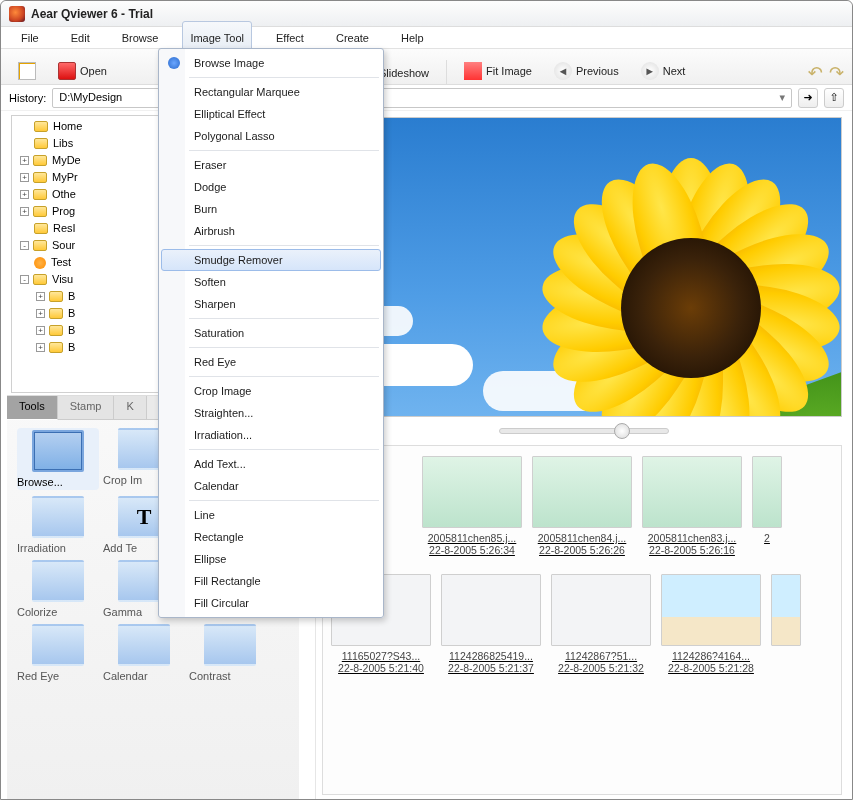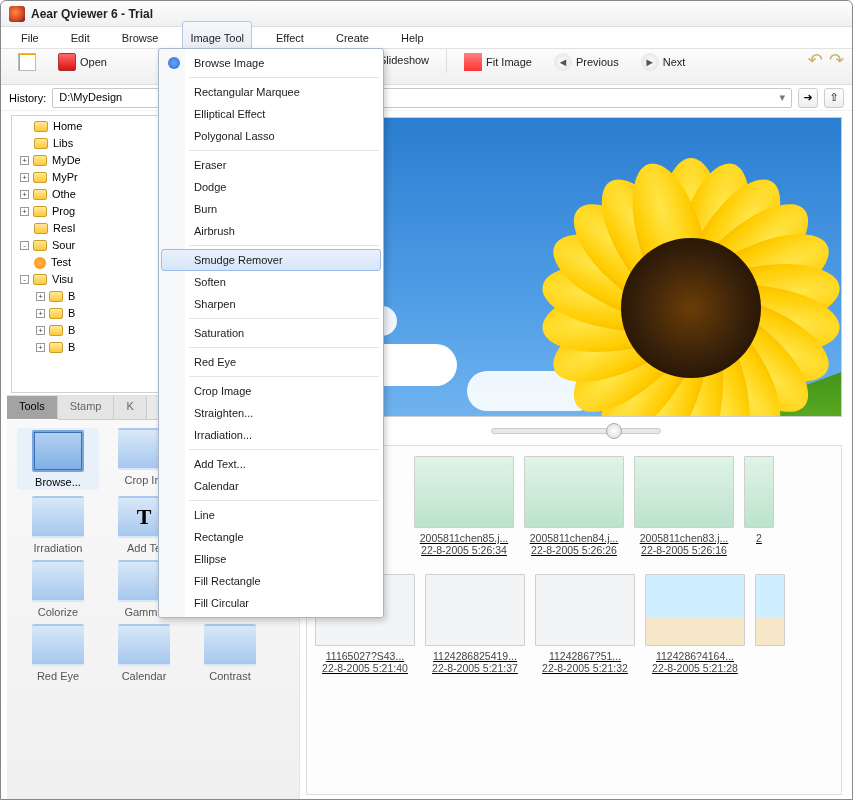--- a/index.html
+++ b/index.html
@@ -38,21 +38,21 @@
     padding: 0 12px; gap: 16px;
   }
   .menubar .menuitem { padding: 3px 8px; color:#222; cursor:default; }
   .menubar .menuitem.active { background: linear-gradient(#f6f8fb,#e6ecf4); border:1px solid #b8c8e0; border-radius:3px; padding:10px 7px; }
 
   
   .toolbar {
     height: 36px;
     background: linear-gradient(#fcfcfc,#f0f0f0);
     border-bottom: 1px solid #ddd;
-    display:flex; align-items:flex-start; padding: 0 8px; gap: 4px;
+    display:flex; align-items:flex-end; padding: 0 8px; gap: 4px;
     position: relative;
   }
   .tbtn {
     display:flex; align-items:center; gap:4px;
     padding: 3px 8px;
     border:1px solid transparent;
     border-radius:3px;
     color:#222; cursor:default;
   }
   .ticon { width:18px; height:18px; display:inline-block; }
@@ -68,41 +68,41 @@
   
   .history-row { display:flex; align-items:center; height:26px; padding:3px 8px; gap:6px; border-bottom:1px solid #f0f0f0;}
   .history-select {
     flex:1; height:20px; border:1px solid #c7c7c7; border-radius:2px; background:#fff;
     padding: 2px 6px; font-size:11px; position:relative;
   }
   .history-select::after { content:"▾"; position:absolute; right:6px; top:2px; color:#777; }
   .history-btn{ width:20px;height:20px;border:1px solid #ccc;border-radius:3px;background:linear-gradient(#fff,#eee); display:flex;align-items:center;justify-content:center; }
 
   
-  .main { display:flex; height: 690px; }
+  .main { display:flex; height: 690px; gap: 16px; }
   .leftcol { width: 298px; display:flex; flex-direction:column; }
   .tree-pane {
     flex:0 0 278px;
     border:1px solid #d0d0d0; margin:4px 4px 2px 10px;
     background:#fff; overflow:auto; padding:2px 4px;
   }
   .tree ul{ list-style:none; padding-left:16px; }
   .tree > ul { padding-left: 4px;}
   .tree li { white-space:nowrap; line-height:17px; display:flex; align-items:center; gap:2px;}
   .tree li.hasChildren > .exp { display:inline-block;width:9px;height:9px;border:1px solid #999;font-size:8px;line-height:8px;text-align:center;color:#444;background:#fff;margin-right:2px;}
   .folder-icon{width:14px;height:11px;background:linear-gradient(#ffe79a,#ffc938);border:1px solid #c7a12a;border-radius:2px;margin-right:3px;display:inline-block;}
   .orange-dot{width:12px;height:12px;border-radius:50%;background:radial-gradient(#ffb347,#ff8c00);margin-right:3px;display:inline-block;}
 
   
   .tools-panel { flex:1; border-top:1px solid #ddd; background:linear-gradient(#f9f9f9,#f0f0f0); margin-left:6px;}
   .tools-tabs { display:flex; height:24px; background:#eaeaea; border-bottom:1px solid #ccc;}
   .tools-tabs .tab { padding:4px 12px; background:#e4e4e4; border-right:1px solid #ccc; color:#666}
   .tools-tabs .tab.active{ background:#a3a3a3; color:#000; border-bottom:1px solid #fff; margin-bottom:-1px;}
   .tool-grid { display:grid; grid-template-columns: repeat(3, 82px); gap: 6px 4px; padding:8px 10px; overflow:auto; }
-  .tool-item { text-align:center; font-size:11px; color:#555}
+  .tool-item { text-align:left; font-size:11px; color:#555}
   .tool-item .thumb {
     width:52px; height:42px; margin:0 auto 4px; border:2px solid transparent; border-radius:2px;
     background:linear-gradient(#d8e8f8,#a7c7ee);
   }
   .tool-item.selected .thumb{ border-color:#7aa6de; box-shadow:0 0 0 1px #3b6fb3 inset; background:linear-gradient(#b5d0f1,#7fb0e6); }
   .tool-item.selected{ color:#000; background:#e8f0fa; border-radius:4px; padding:2px 0;}
   .th-orange{background:linear-gradient(#ffbb55,#dd6600);}
   .th-text{background:#fff;display:flex;align-items:center;justify-content:center;font:bold 22px serif;color:#000;border:1px solid #ccc;}
   .th-grey{background:linear-gradient(#ccc,#888);}
   .th-eye{background:radial-gradient(circle at 50% 50%,#7b1 5%,#b75 20%,#f8dccf 55%);}

